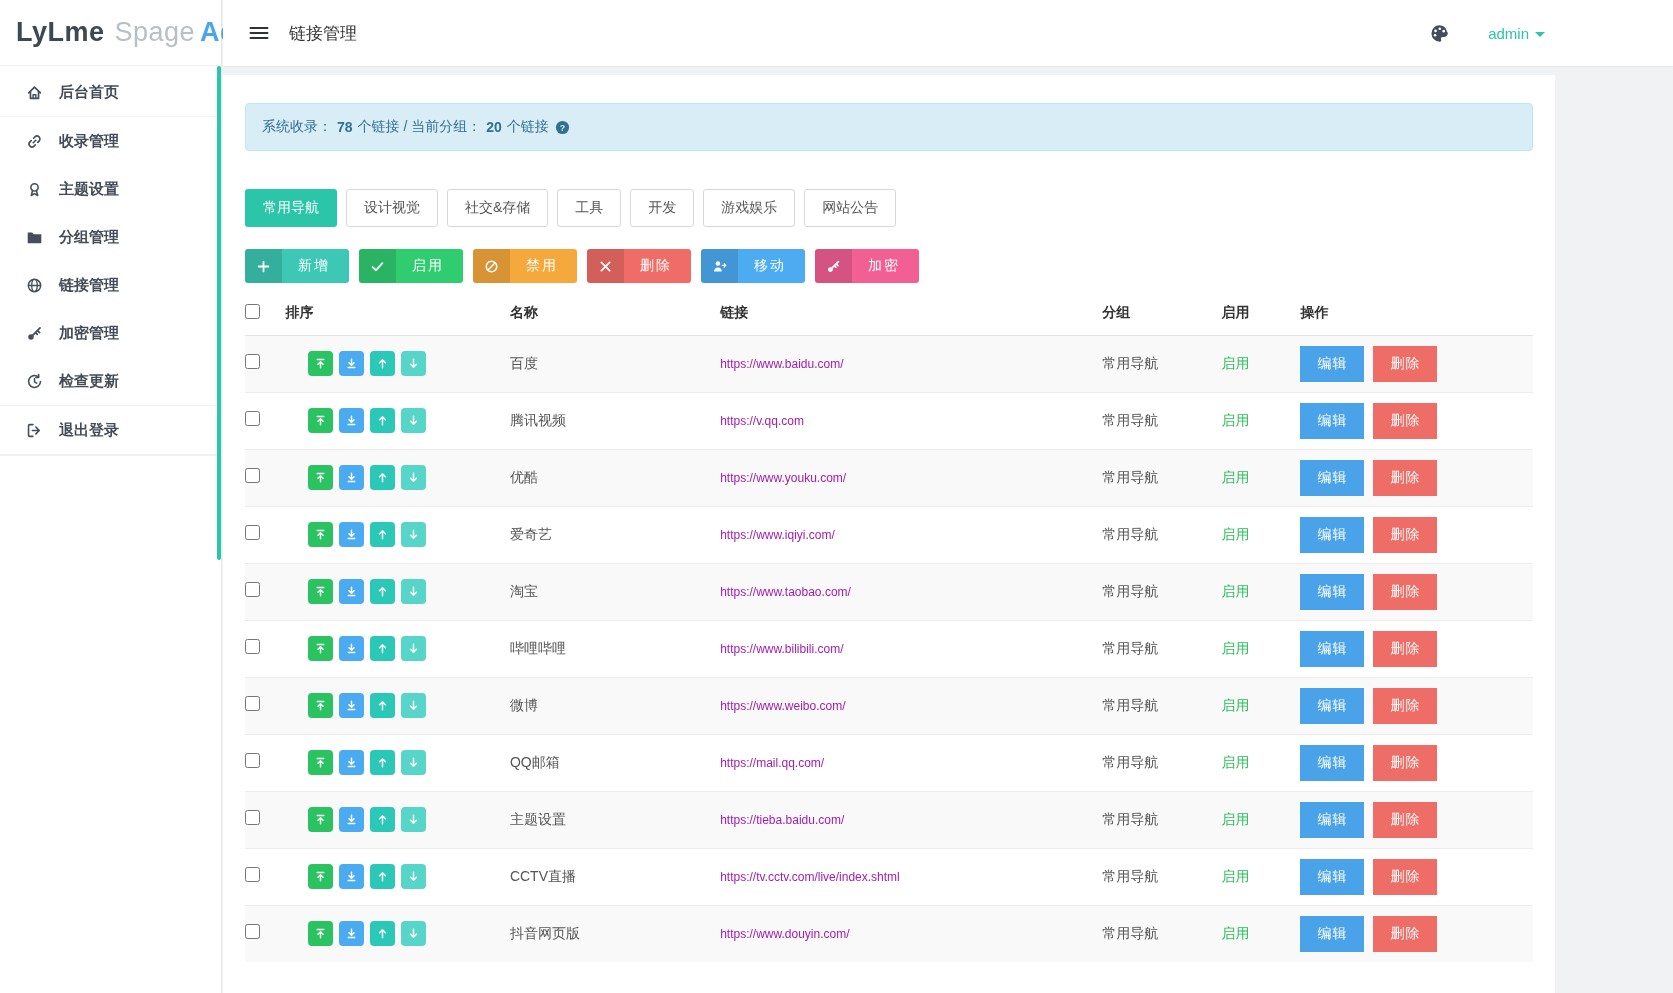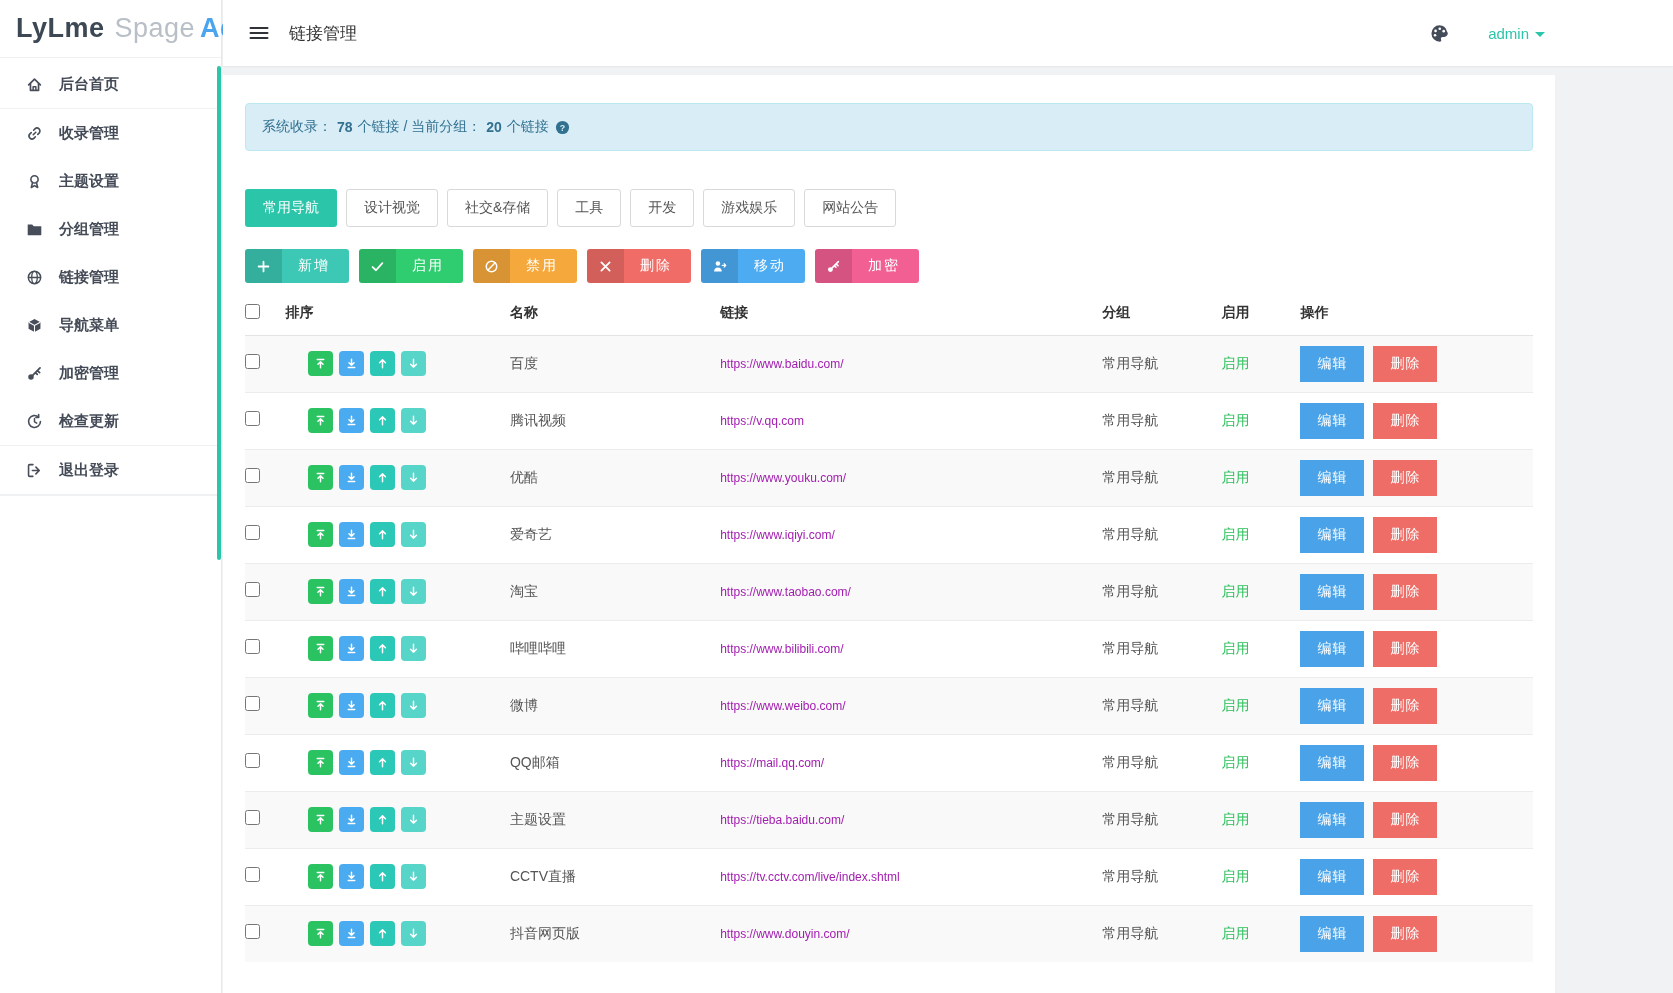--- a/index.html
+++ b/index.html
@@ -2,21 +2,21 @@
 <html><head>
 <meta charset="utf-8">
 <style>
   * { margin:0; padding:0; box-sizing:border-box; }
   html,body { width:1673px; height:993px; overflow:hidden;
     font-family:"Liberation Sans","DejaVu Sans",sans-serif; background:#f1f2f4; color:#333; }
 
   
   .sidebar { position:absolute; left:0; top:0; width:222px; height:993px;
     background:#fff; border-right:1px solid #e7e9ec; }
-  .logo { height:58px; display:flex; align-items:center; padding-left:16px;
+  .logo { height:66px; display:flex; align-items:center; padding-left:16px;
     border-bottom:1px solid #f0f0f0; font-size:27px; letter-spacing:.5px; white-space:nowrap; }
   .logo .p1 { font-weight:bold; color:#3c4853; }
   .logo .p2 { color:#b9bfc6; margin-left:10px; }
   .logo .p3 { color:#4aa4ee; font-weight:bold; margin-left:5px; }
   .side-scrollbar { position:absolute; right:0; top:66px; width:4px; height:494px; border-radius:2px; }
   .menu { padding-top:2px; }
   .side-item { height:48px; display:flex; align-items:center; padding-left:26px;
     cursor:pointer; position:relative; font-size:15px; color:#444b57;font-weight:bold; }
   .side-item.shaded { background:#fafbfc; }
   .s-ic { width:17px; height:17px; margin-right:16px; color:#474e5a; display:flex; align-items:center; }
@@ -135,29 +135,20 @@
             <circle cx="8" cy="8" r="5.8" stroke="currentColor" fill="none" stroke-linecap="round" stroke-linejoin="round" stroke-width="1.4"></circle>
             <ellipse cx="8" cy="8" rx="2.6" ry="5.8" stroke="currentColor" fill="none" stroke-linecap="round" stroke-linejoin="round" stroke-width="1.2"></ellipse>
             <path d="M2.3 8h11.4" stroke="currentColor" fill="none" stroke-linecap="round" stroke-linejoin="round" stroke-width="1.2"></path>
           </svg>
         </span>
         <span>链接管理</span>
       </div>
       <div class="side-item">
         <span class="s-ic">
           <svg viewBox="0 0 16 16" width="16" height="16">
-            <path d="M8 1.8 13.6 4.9v6.2L8 14.2 2.4 11.1V4.9z" fill="currentColor"></path>
-            <path d="M2.6 5 8 8l5.4-3M8 8v6" stroke="#fff" stroke-width="1" fill="none"></path>
-          </svg>
-        </span>
-        <span>导航菜单</span>
-      </div>
-      <div class="side-item">
-        <span class="s-ic">
-          <svg viewBox="0 0 16 16" width="16" height="16">
             <circle cx="4.7" cy="11.3" r="2.6" fill="currentColor"></circle>
             <path d="M6.5 9.5 13.2 2.8M10.8 5.2l2 2M8.9 7.1l1.7 1.7" stroke="currentColor" fill="none" stroke-linecap="round" stroke-linejoin="round" stroke-width="1.7"></path>
           </svg>
         </span>
         <span>加密管理</span>
       </div>
       <div class="side-item">
         <span class="s-ic">
           <svg viewBox="0 0 16 16" width="16" height="16">
             <path d="M13.6 8A5.6 5.6 0 1 1 11.8 3.9" stroke="currentColor" fill="none" stroke-linecap="round" stroke-linejoin="round" stroke-width="1.5"></path>

